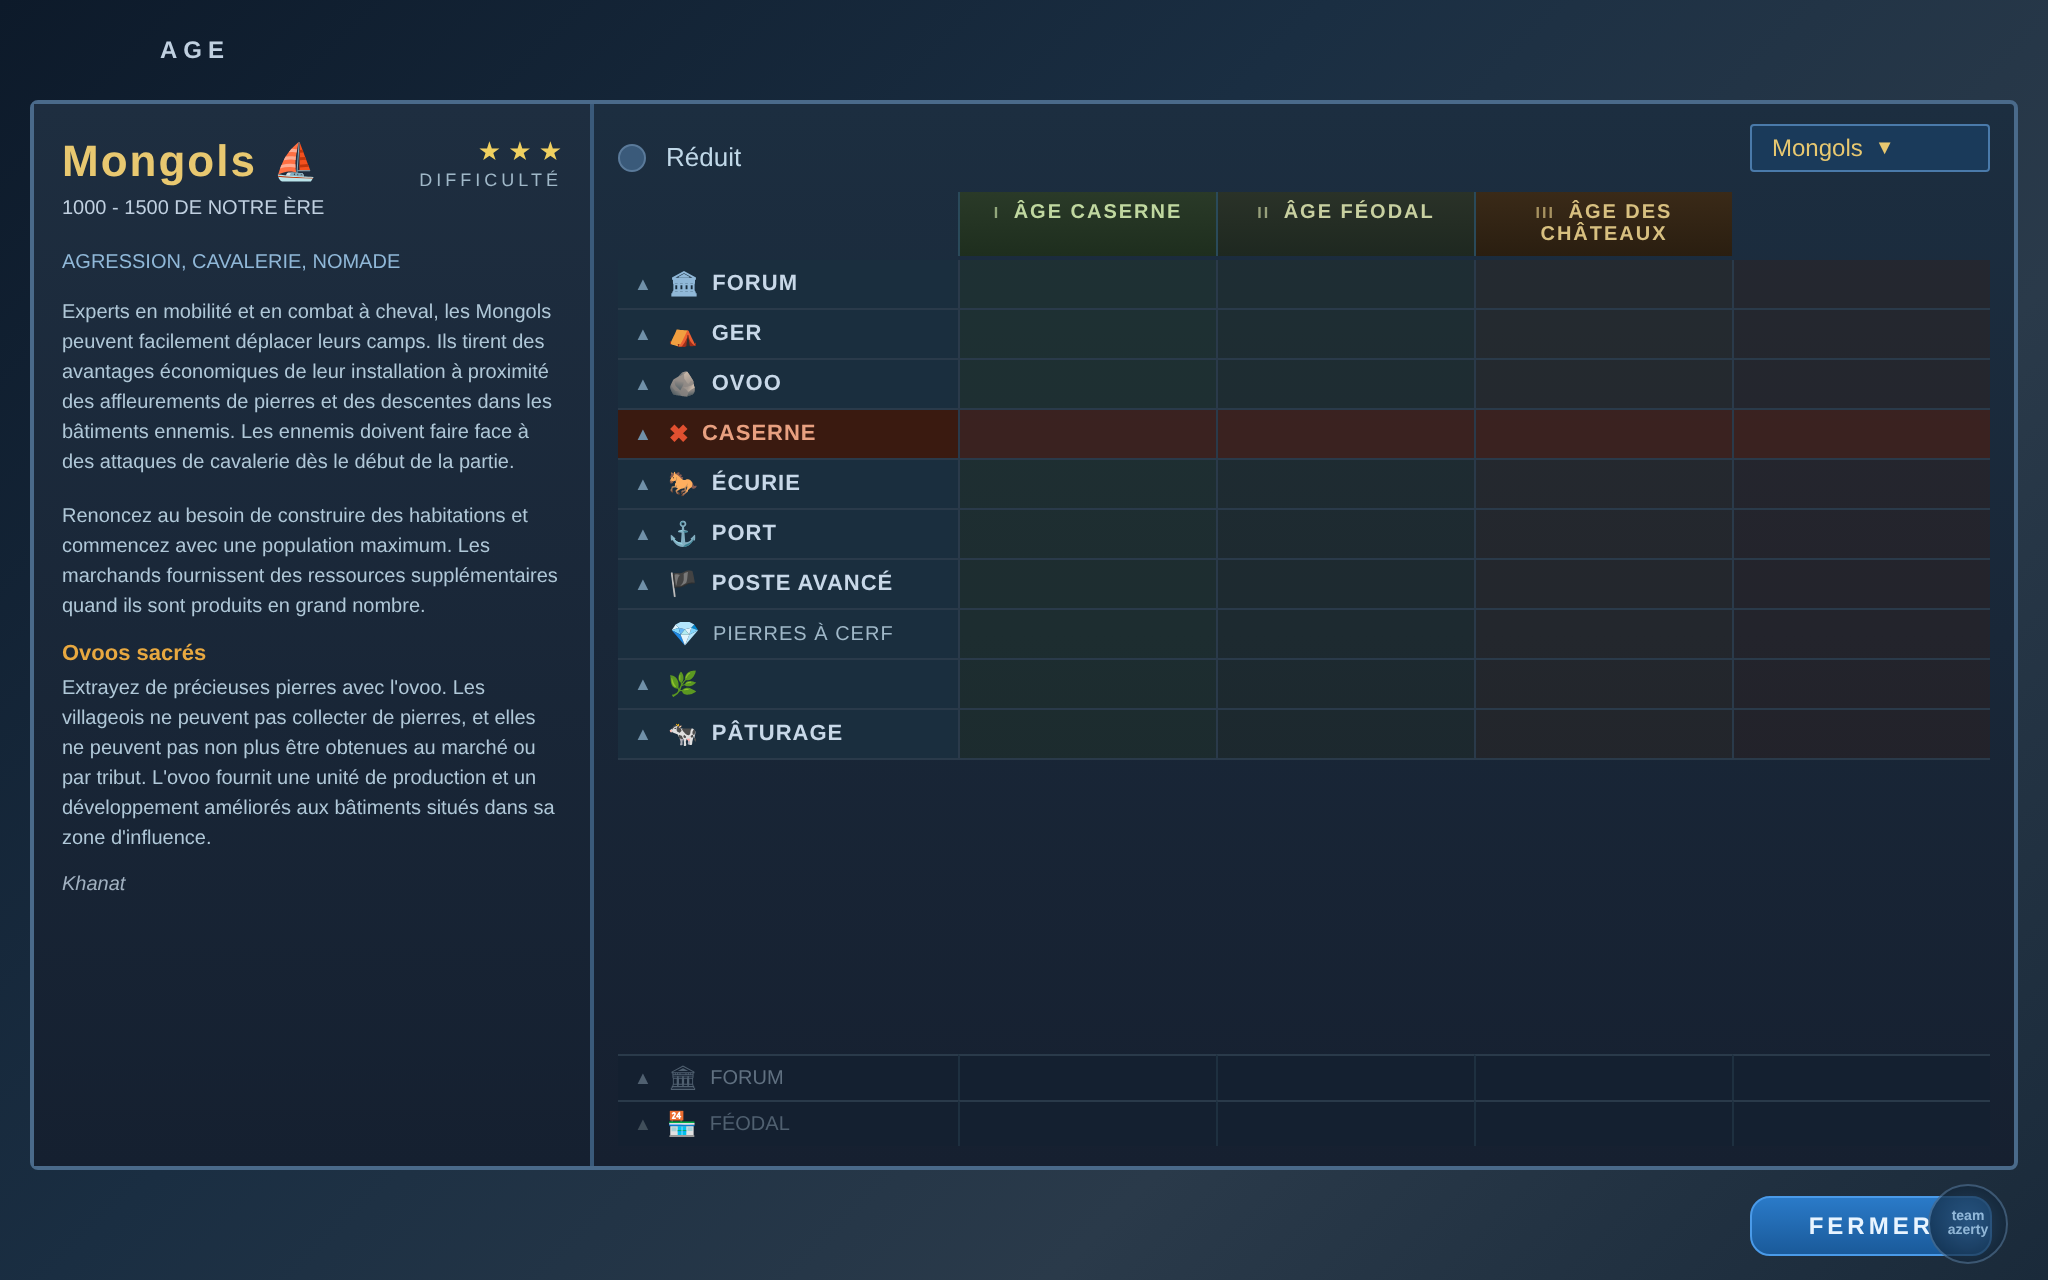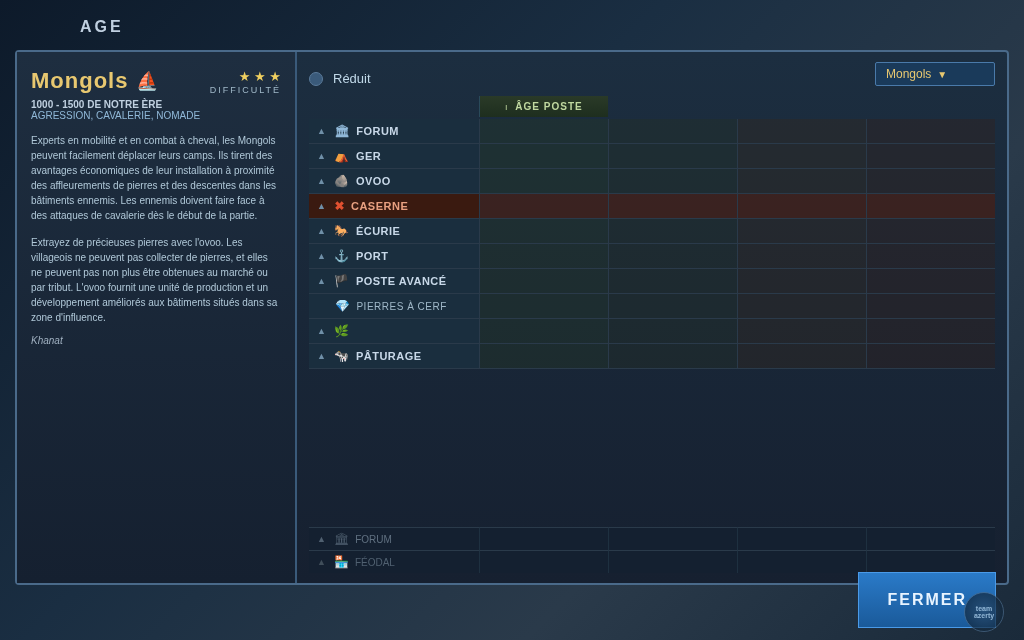--- a/index.html
+++ b/index.html
@@ -69,22 +69,22 @@
       color: #a0b8c8;
       font-size: 9px;
       letter-spacing: 2px;
       text-align: right;
       display: block;
     }
 
     .civ-date {
       color: #c0d0e0;
       font-size: 10px;
-      margin-bottom: 0;
-      font-weight: bold;
+      margin-bottom: 16px;
+      font-weight: normal;
     }
 
     .civ-tags {
       color: #90b8d8;
       font-size: 10px;
       margin-bottom: 12px;
     }
 
     .civ-desc {
       color: #b0c8d8;
@@ -300,35 +300,35 @@
     .close-btn-wrap {
       position: absolute;
       bottom: 12px;
       right: 28px;
     }
 
     .close-btn {
       background: linear-gradient(180deg, #2a7ac8 0%, #1a5a9a 100%);
       border: 1px solid #4a9ae8;
       color: #e8f4ff;
-      font-size: 16px;
+      font-size: 12px;
       font-weight: bold;
       letter-spacing: 2px;
-      padding: 18px 28px;
+      padding: 7px 28px;
       cursor: pointer;
-      border-radius: 0;
+      border-radius: 10px;
     }
 
     
     .window-title-bar {
       position: absolute;
       top: 18px;
       left: 80px;
       color: #c0d0e0;
-      font-size: 16px;
+      font-size: 12px;
       font-weight: bold;
       letter-spacing: 3px;
     }
 
     
     .watermark {
       position: absolute;
       bottom: 8px;
       right: 20px;
       color: #a0b0c0;
@@ -368,40 +368,50 @@
       <span class="civ-name">Mongols</span>
       <span class="civ-icon">⛵</span>
       <div style="margin-left:auto; text-align:right;">
         <span class="civ-stars">★ ★ ★</span>
         <span class="difficulty-label">DIFFICULTÉ</span>
       </div>
     </div>
     <div class="civ-date">1000 - 1500 DE NOTRE ÈRE</div>
     <div class="civ-tags">AGRESSION, CAVALERIE, NOMADE</div>
     <div class="civ-desc">Experts en mobilité et en combat à cheval, les Mongols peuvent facilement déplacer leurs camps. Ils tirent des avantages économiques de leur installation à proximité des affleurements de pierres et des descentes dans les bâtiments ennemis. Les ennemis doivent faire face à des attaques de cavalerie dès le début de la partie.</div>
+    <div class="trait-desc">Renoncez au besoin de construire des habitations et commencez avec une population maximum. Les marchands fournissent des ressources supplémentaires quand ils sont produits en grand nombre.</div>
+    <div class="trait-title">Ovoos sacrés</div>
     <div class="trait-desc">Extrayez de précieuses pierres avec l'ovoo. Les villageois ne peuvent pas collecter de pierres, et elles ne peuvent pas non plus être obtenues au marché ou par tribut. L'ovoo fournit une unité de production et un développement améliorés aux bâtiments situés dans sa zone d'influence.</div>
     <div class="unique-name">Khanat</div>
   </div>
 
   <div class="right-panel">
 
     <div class="top-bar">
       <div class="reduce-dot"></div>
       <span class="reduce-label">Réduit</span>
       <div class="civ-selector">
         <span>Mongols</span>
         <span class="civ-selector-arrow">▼</span>
       </div>
     </div>
 
     <div class="age-header">
       <div class="age-col-spacer"></div>
       <div class="age-col age-dark">
         <span class="age-num">I</span>
-        <span>ÂGE POSTE</span>
+        <span>ÂGE CASERNE</span>
+      </div>
+      <div class="age-col age-feudal">
+        <span class="age-num">II</span>
+        <span>ÂGE FÉODAL</span>
+      </div>
+      <div class="age-col age-castle">
+        <span class="age-num">III</span>
+        <span>ÂGE DES CHÂTEAUX</span>
       </div>
     </div>
 
     <div class="rows-area">
 
       <div class="row-label">
         <span class="row-expand">▲</span>
         <span class="row-icon">🏛</span>
         <span>FORUM</span>
       </div>

